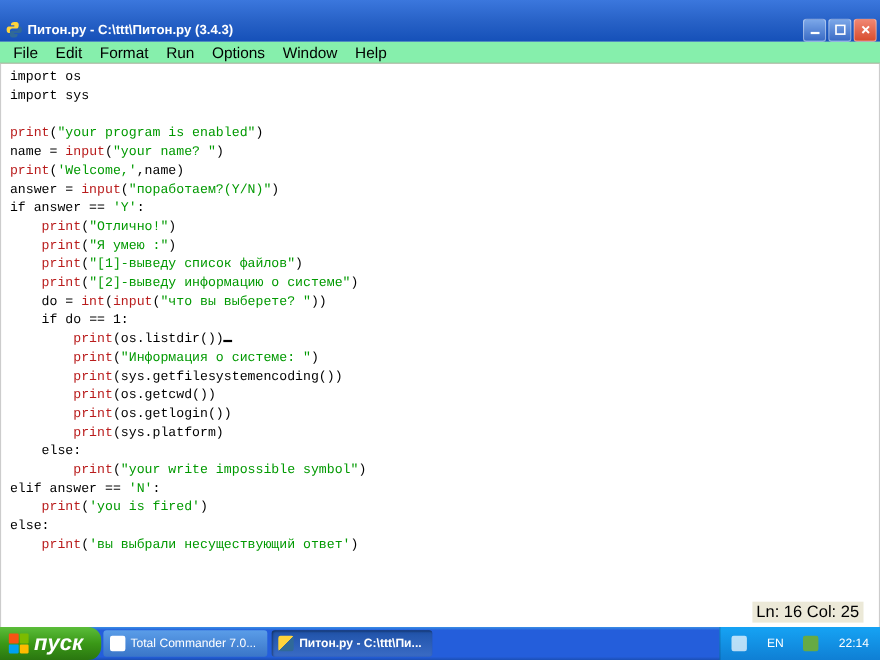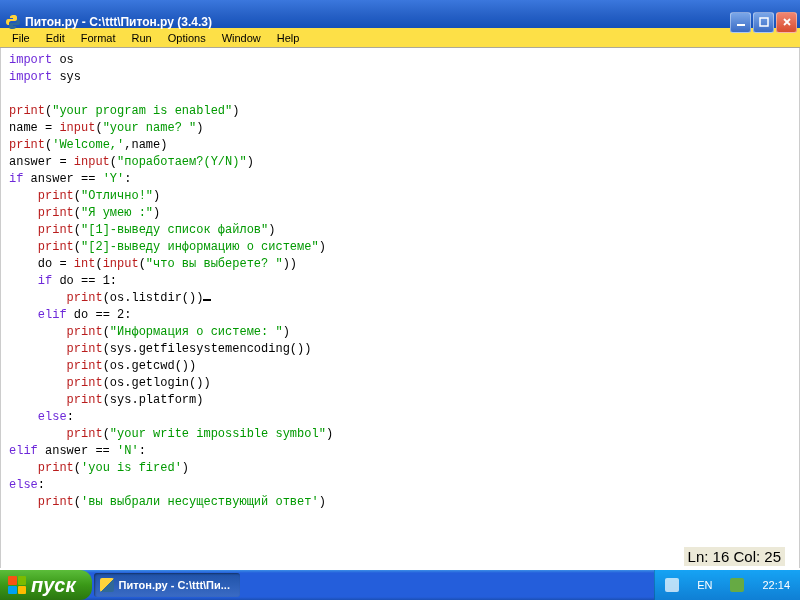--- a/index.html
+++ b/index.html
@@ -1,31 +1,31 @@
 <!DOCTYPE html>
 <html><head>
 <meta charset="utf-8">
 <style>
 * { margin: 0; padding: 0; box-sizing: border-box; }
 body { font-family: Tahoma, sans-serif; width: 800px; height: 600px; overflow: hidden; background: #fff; position: relative; }
 
-.title-bar { height: 28px; background: linear-gradient(to bottom, #3b77dd 0%, #2862c7 50%, #1550b8 100%); display: flex; align-items: center; padding: 16px 3px 0 5px; color: #fff; font-size: 12px; font-weight: bold; }
+.title-bar { height: 38px; background: linear-gradient(to bottom, #3b77dd 0%, #2862c7 50%, #1550b8 100%); display: flex; align-items: center; padding: 16px 3px 0 5px; color: #fff; font-size: 12px; font-weight: bold; }
 .title-bar .app-icon { width: 16px; height: 16px; margin-right: 4px; display: flex; align-items: center; justify-content: center; }
 .title-bar .title-text { flex: 1; }
 .window-controls { display: flex; gap: 2px; }
 .win-btn { width: 21px; height: 21px; border-radius: 3px; display: flex; align-items: center; justify-content: center; font-weight: bold; font-size: 11px; cursor: pointer; border: 1px solid rgba(255,255,255,0.4); }
 .btn-min, .btn-max { background: linear-gradient(to bottom, #7ba7e8, #3a6bc5); color: #fff; }
 .btn-close { background: linear-gradient(to bottom, #f08672, #d84d2f); color: #fff; }
 
-.menu-bar { height: 20px; background: #fde047; border-bottom: 1px solid #aca899; display: flex; align-items: center; padding: 0 4px; font-size: 11px; }
+.menu-bar { height: 20px; background: #86efac; border-bottom: 1px solid #aca899; display: flex; align-items: center; padding: 0 4px; font-size: 14px; }
 .menu-item { padding: 2px 8px; cursor: pointer; }
 
 .editor { height: 520px; background: #fff; overflow: auto; padding: 4px 8px; font-family: "Courier New", monospace; font-size: 12px; line-height: 17px; border-right: 1px solid #ccc; border-left: 1px solid #ccc; }
 .code-line { white-space: pre; min-height: 17px; }
-.kw { color: #6d28d9; }
+.kw { color: #000000; }
 .str { color: #009900; }
 .cmt { color: #cc0000; }
 .fn { color: #b91c1c; }
 .txt { color: #000; }
 .cursor { border-bottom: 2px solid #000; display: inline-block; width: 8px; animation: blink 1s step-start infinite; }
 @keyframes blink { 50% { opacity: 0; } }
 
 .status-lncol { position: absolute; right: 15px; bottom: 34px; font-size: 15px; background: #ece9d8; padding: 1px 4px; }
 
 .taskbar { position: absolute; bottom: 0; left: 0; right: 0; height: 30px; background: linear-gradient(to bottom, #3b8ee6 0%, #245edb 10%, #245edb 90%, #1b4fb5 100%); display: flex; align-items: center; }
@@ -88,21 +88,20 @@
 <div class="code-line"><span class="fn">print</span><span class="txt">(</span><span class="str">'Welcome,'</span><span class="txt">,name)</span></div>
 <div class="code-line"><span class="txt">answer = </span><span class="fn">input</span><span class="txt">(</span><span class="str">"поработаем?(Y/N)"</span><span class="txt">)</span></div>
 <div class="code-line"><span class="kw">if</span><span class="txt"> answer == </span><span class="str">'Y'</span><span class="txt">:</span></div>
 <div class="code-line"><span class="txt">    </span><span class="fn">print</span><span class="txt">(</span><span class="str">"Отлично!"</span><span class="txt">)</span></div>
 <div class="code-line"><span class="txt">    </span><span class="fn">print</span><span class="txt">(</span><span class="str">"Я умею :"</span><span class="txt">)</span></div>
 <div class="code-line"><span class="txt">    </span><span class="fn">print</span><span class="txt">(</span><span class="str">"[1]-выведу список файлов"</span><span class="txt">)</span></div>
 <div class="code-line"><span class="txt">    </span><span class="fn">print</span><span class="txt">(</span><span class="str">"[2]-выведу информацию о системе"</span><span class="txt">)</span></div>
 <div class="code-line"><span class="txt">    do = </span><span class="fn">int</span><span class="txt">(</span><span class="fn">input</span><span class="txt">(</span><span class="str">"что вы выберете? "</span><span class="txt">))</span></div>
 <div class="code-line"><span class="txt">    </span><span class="kw">if</span><span class="txt"> do == 1:</span></div>
 <div class="code-line"><span class="txt">        </span><span class="fn">print</span><span class="txt">(os.listdir())</span><span class="cursor"></span></div>
-<div class="code-line"><span class="txt">    </span><span class="kw">elif</span><span class="txt"> do == 2:</span></div>
 <div class="code-line"><span class="txt">        </span><span class="fn">print</span><span class="txt">(</span><span class="str">"Информация о системе: "</span><span class="txt">)</span></div>
 <div class="code-line"><span class="txt">        </span><span class="fn">print</span><span class="txt">(sys.getfilesystemencoding())</span></div>
 <div class="code-line"><span class="txt">        </span><span class="fn">print</span><span class="txt">(os.getcwd())</span></div>
 <div class="code-line"><span class="txt">        </span><span class="fn">print</span><span class="txt">(os.getlogin())</span></div>
 <div class="code-line"><span class="txt">        </span><span class="fn">print</span><span class="txt">(sys.platform)</span></div>
 <div class="code-line"><span class="txt">    </span><span class="kw">else</span><span class="txt">:</span></div>
 <div class="code-line"><span class="txt">        </span><span class="fn">print</span><span class="txt">(</span><span class="str">"your write impossible symbol"</span><span class="txt">)</span></div>
 <div class="code-line"><span class="kw">elif</span><span class="txt"> answer == </span><span class="str">'N'</span><span class="txt">:</span></div>
 <div class="code-line"><span class="txt">    </span><span class="fn">print</span><span class="txt">(</span><span class="str">'you is fired'</span><span class="txt">)</span></div>
 <div class="code-line"><span class="kw">else</span><span class="txt">:</span></div>
@@ -116,20 +115,24 @@
 <div class="taskbar">
   <div class="start-btn">
     <span class="start-logo">
       <div class="sl-r"></div>
         <div class="sl-g"></div>
         <div class="sl-b"></div>
         <div class="sl-y"></div>
     </span>
     <span>пуск</span>
   </div>
+  <div class="task-item">
+    <span class="task-ico"></span>
+    <span>Total Commander 7.0...</span>
+  </div>
   <div class="task-item active">
     <span class="task-ico" style="background:linear-gradient(135deg,#ffd43b 50%,#306998 50%);"></span>
     <span>Питон.ру - C:\ttt\Пи...</span>
   </div>
   <div class="systray">
     <span class="tray-ico"></span>
     <span>EN</span>
     <span class="tray-ico" style="background:#6a4;"></span>
     <span>22:14</span>
   </div>

